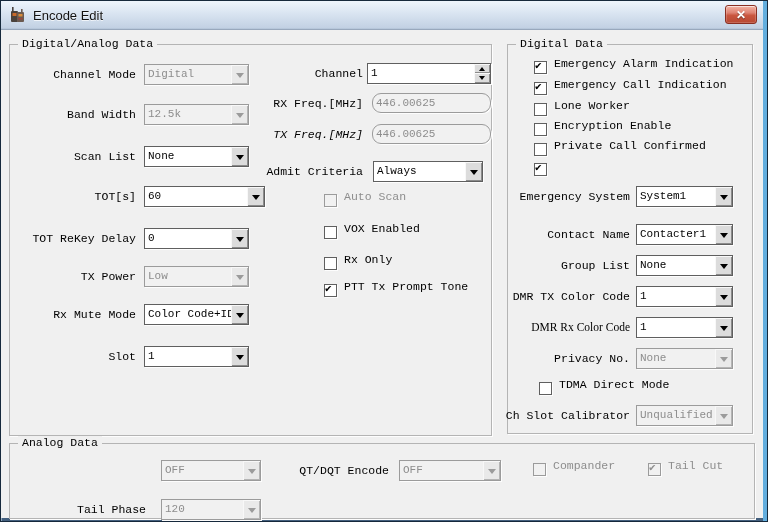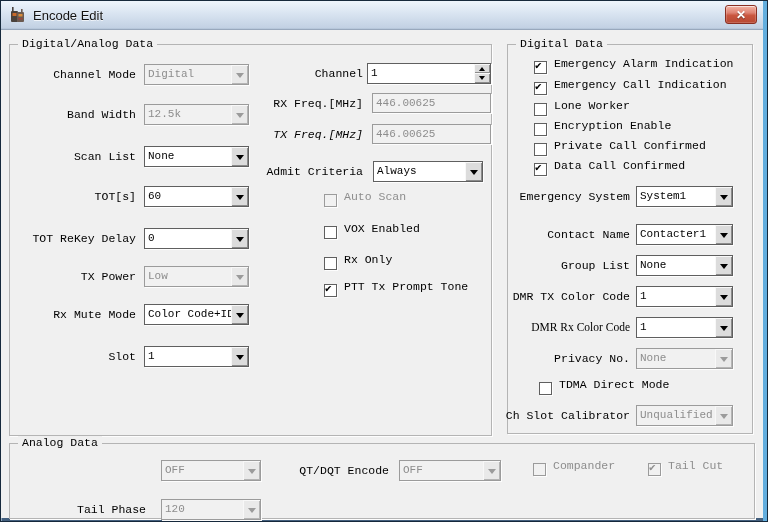--- a/index.html
+++ b/index.html
@@ -71,21 +71,21 @@
   .combo.disabled .txt { color:#8d8d8d; }
   .combo.disabled .btn { background:#e9e9e9; box-shadow:inset 1px 1px 0 #f8f8f8, inset -1px -1px 0 #b5b5b5; cursor:default; }
   .combo.disabled .arr { border-top-color:#9b9b9b; }
 
   
   .tbox {
     position:absolute; height:20px; background:#fff;
     border:1px solid #5f5f5f; box-shadow:1px 1px 0 #fdfdfd;
     font-size:11px; line-height:18px; color:#000; padding:0 3px; white-space:nowrap; overflow:hidden;
   }
-  .tbox.disabled { background:#f1f1f1; border-color:#9b9b9b; color:#8d8d8d; }
+  .tbox.disabled { background:#f1f1f1; border-color:#9b9b9b; color:#8d8d8d;border-radius:9px; }
   .spin {
     position:absolute; right:0; top:0; bottom:0; width:16px; display:flex; flex-direction:column;
   }
   .spin-btn {
     flex:1; background:#dcdcdc; box-shadow:inset 1px 1px 0 #f8f8f8, inset -1px -1px 0 #8b8b8b;
     display:flex; align-items:center; justify-content:center; cursor:pointer;
   }
   .tri-up   { width:0; height:0; border:3px solid transparent; border-bottom:4px solid #000; margin-top:-3px; }
   .tri-down { width:0; height:0; border:3px solid transparent; border-top:4px solid #000; margin-top:3px; }
 
@@ -151,21 +151,21 @@
 
       <span class="lbl" style="right:355px;top:101px;">Scan List</span>
       <div class="combo" style="left:134px;top:101px;width:105px;">
         <span class="txt">None</span>
         <span class="btn">
             <i class="arr"></i>
           </span>
       </div>
 
       <span class="lbl" style="right:355px;top:141px;">TOT[s]</span>
-      <div class="combo" style="left:134px;top:141px;width:105px;">
+      <div class="combo" style="left:134px;top:141px;width:121px;">
         <span class="txt">60</span>
         <span class="btn">
             <i class="arr"></i>
           </span>
       </div>
 
       <span class="lbl" style="right:355px;top:183px;">TOT ReKey Delay</span>
       <div class="combo" style="left:134px;top:183px;width:105px;">
         <span class="txt">0</span>
         <span class="btn">
@@ -253,21 +253,20 @@
       <span class="cb" style="left:26px;top:58px;"></span>
       <span class="cb-lbl lbl" style="left:46px;top:54px;">Lone Worker</span>
 
       <span class="cb" style="left:26px;top:78px;"></span>
       <span class="cb-lbl lbl" style="left:46px;top:74px;">Encryption Enable</span>
 
       <span class="cb" style="left:26px;top:98px;"></span>
       <span class="cb-lbl lbl" style="left:46px;top:94px;">Private Call Confirmed</span>
 
       <span class="cb checked" style="left:26px;top:118px;"></span>
-      <span class="cb-lbl lbl" style="left:46px;top:114px;">Data Call Confirmed</span>
 
       <span class="lbl" style="right:122px;top:141px;">Emergency System</span>
       <div class="combo" style="left:128px;top:141px;width:97px;">
         <span class="txt">System1</span>
         <span class="btn">
             <i class="arr"></i>
           </span>
       </div>
 
       <span class="lbl" style="right:122px;top:179px;">Contact Name</span>

